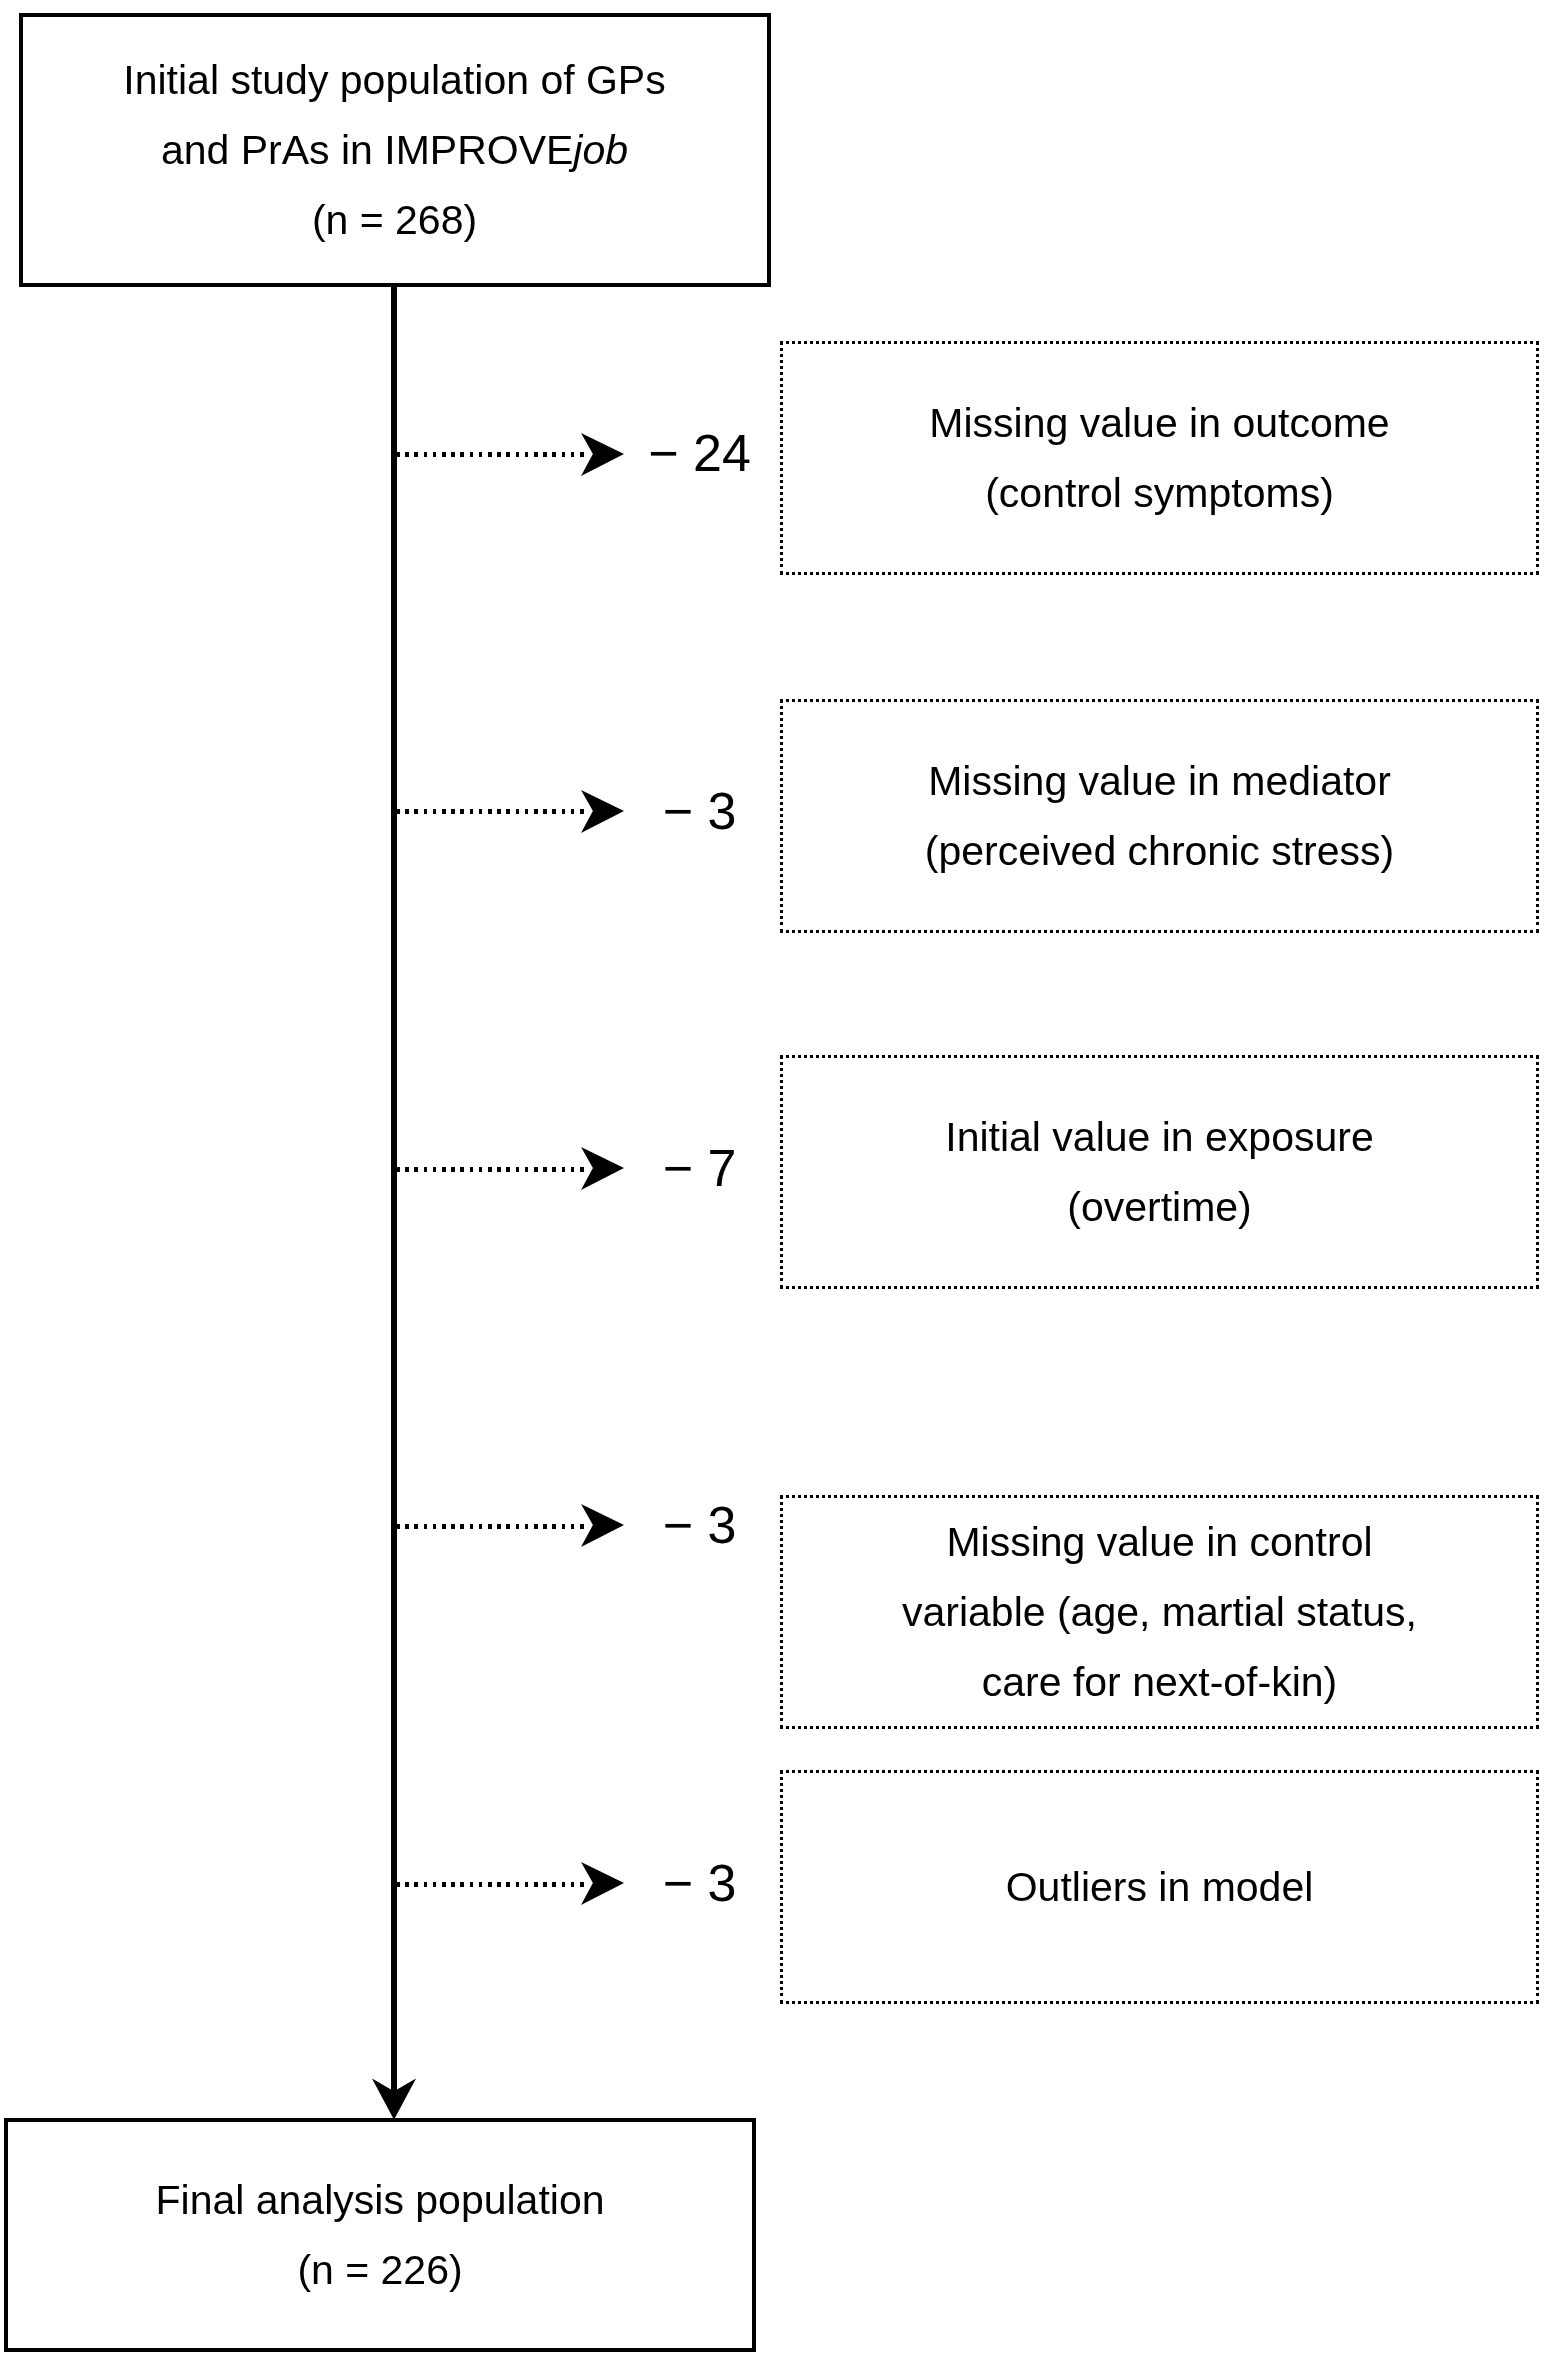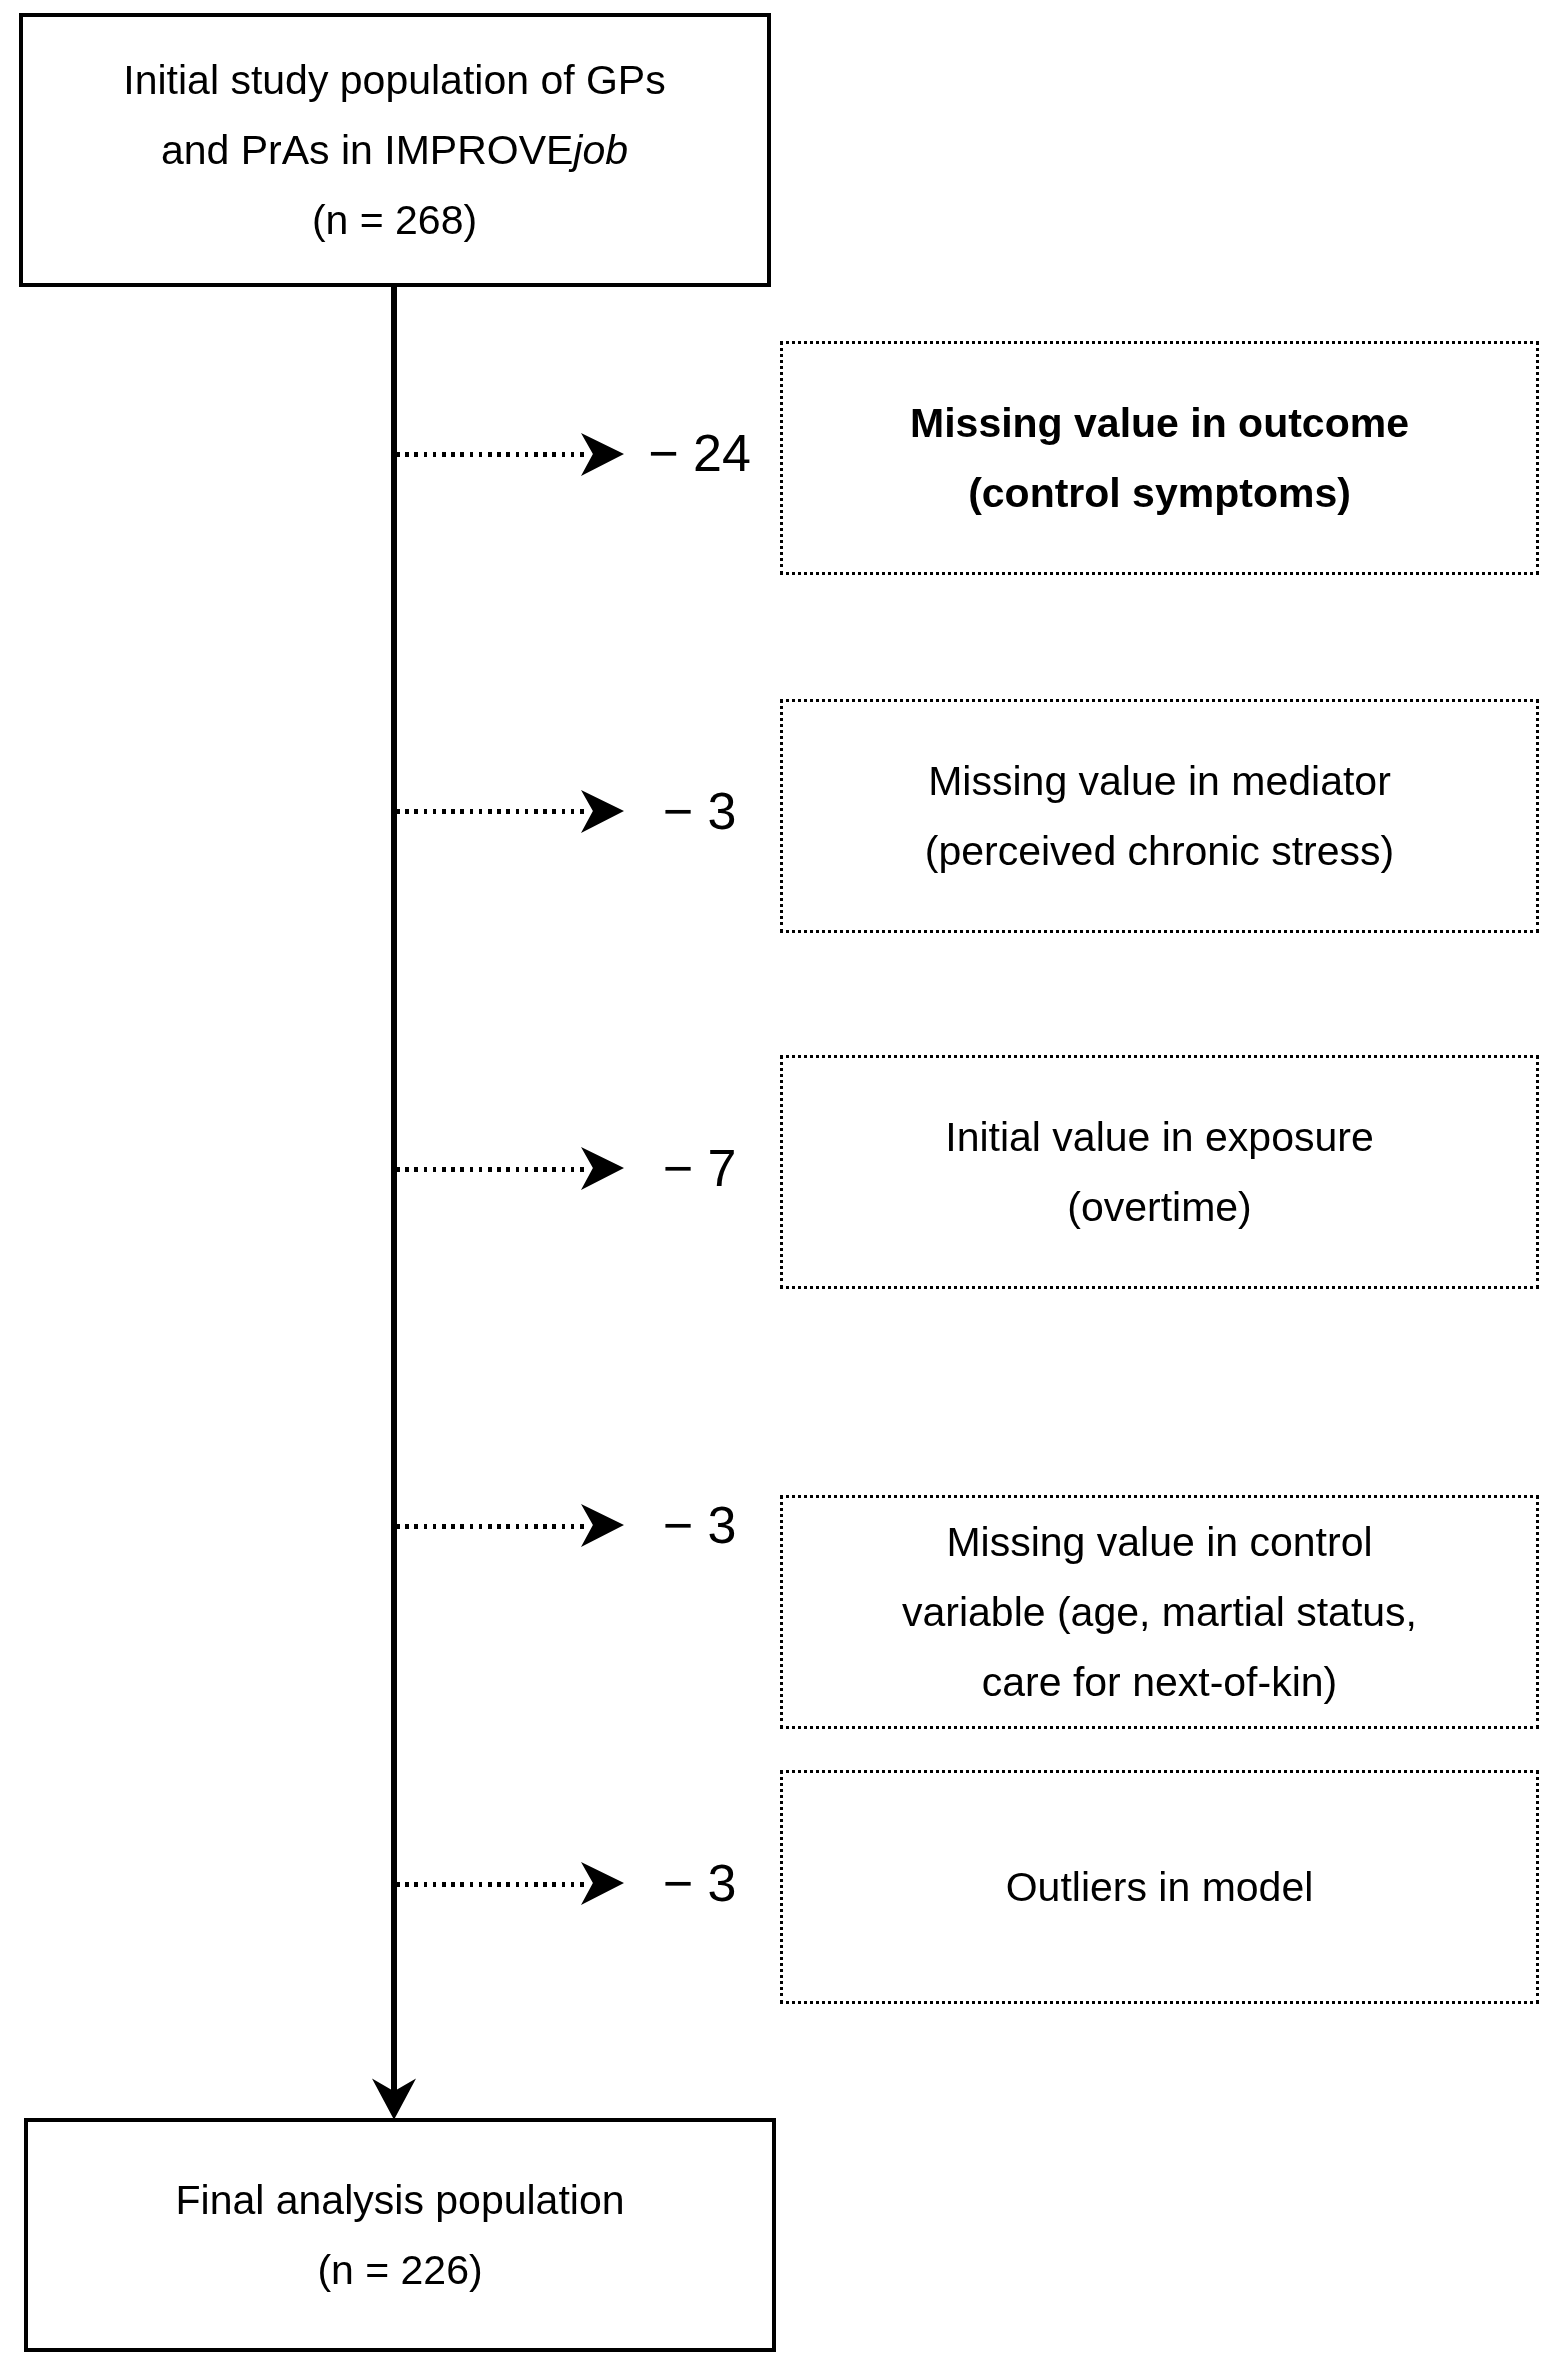--- a/index.html
+++ b/index.html
@@ -25,21 +25,21 @@
     background: #ffffff;
   }
   .solid { border: 4.6px solid #000000; }
   .dotted {
     border: 3.7px dotted #000000;
     left: 780px;
     width: 759px;
     height: 234px;
   }
   .top-box    { left: 18.5px; top: 13px;   width: 752px; height: 274px; }
-  .bottom-box { left: 24px; top: 2118px; width: 752px; height: 234px; }
+  .bottom-box { left: 4px; top: 2118px; width: 752px; height: 234px; }
 
   .vline {
     position: absolute;
     left: 391px; top: 285px;
     width: 5.5px; height: 1809px;
     background: #000000;
   }
   .down-arrow {
     position: absolute;
     left: 372px; top: 2078px;
@@ -62,21 +62,21 @@
     position: absolute;
     left: 628px;
     width: 143px;
     text-align: center;
     font-size: 52px;
     line-height: 55px;
     white-space: nowrap;
   }
 
   
-  .dotline.r0 { top: 452px; }  .rarrow.r0 { top: 433px; }  .count.r0 { top: 426px; }  .dotted.r0 { top: 341px; font-weight: bold; }
+  .dotline.r0 { top: 452px; }  .rarrow.r0 { top: 433px; }  .count.r0 { top: 426px; }  .dotted.r0 { top: 341px; }
   .dotline.r1 { top: 809px; }  .rarrow.r1 { top: 790px; }  .count.r1 { top: 784px; }  .dotted.r1 { top: 699px; }
   .dotline.r2 { top: 1167px; } .rarrow.r2 { top: 1147px; } .count.r2 { top: 1141px; } .dotted.r2 { top: 1055px; }
   .dotline.r3 { top: 1524px; } .rarrow.r3 { top: 1504px; } .count.r3 { top: 1498px; } .dotted.r3 { top: 1495px; }
   .dotline.r4 { top: 1882px; } .rarrow.r4 { top: 1862px; } .count.r4 { top: 1856px; } .dotted.r4 { top: 1770px; text-align: center; }
 </style>
 </head>
 <body>
 
 <div id="canvas">
 

